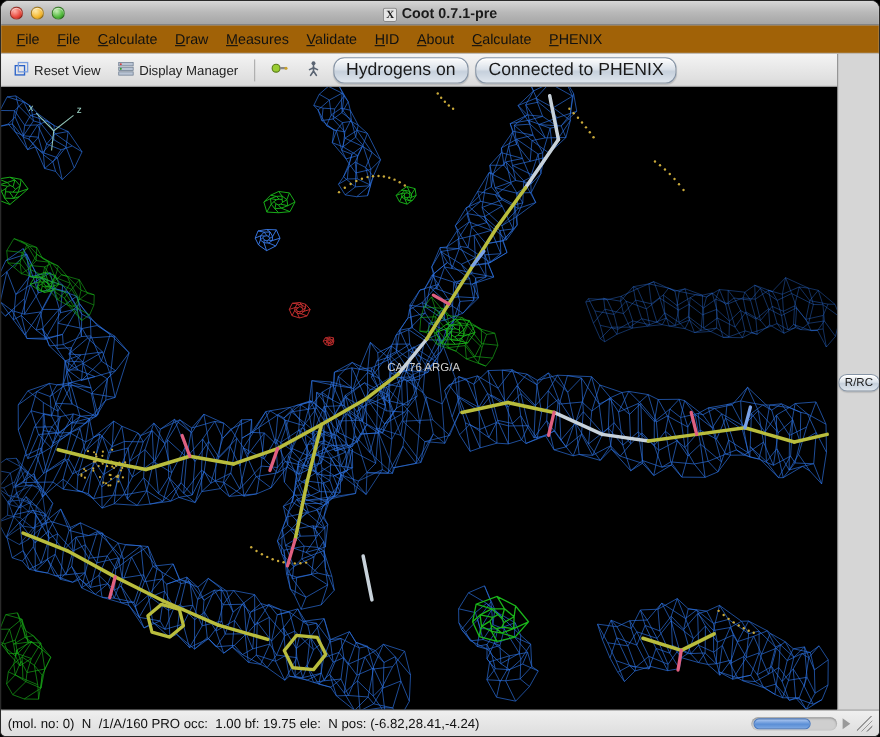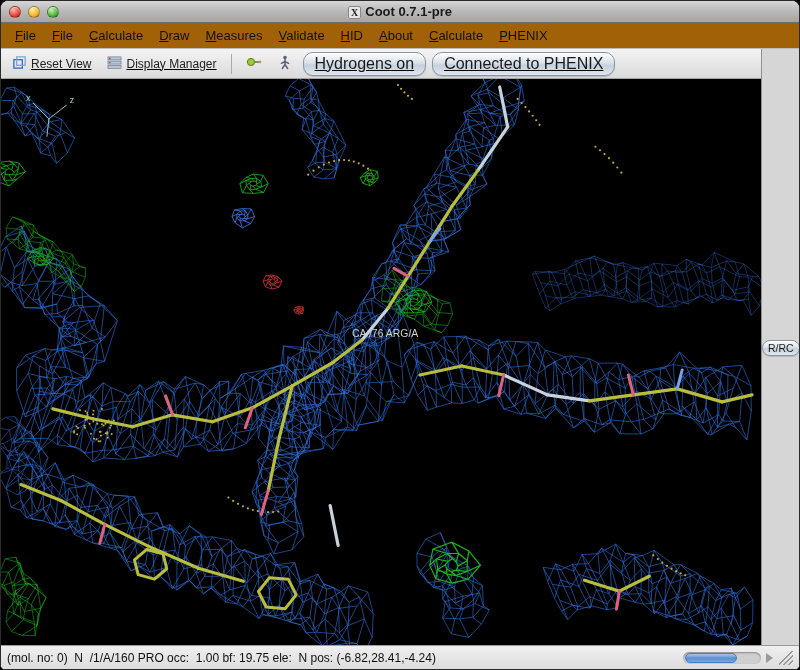--- a/index.html
+++ b/index.html
@@ -18,21 +18,21 @@
 
   
   .menubar { height:26px; background:#a16207; border-bottom:1px solid #bdbdbd; display:flex; align-items:center; padding-left:6px; flex:0 0 26px; }
   .menu-item { display:inline-block; font-size:13px; color:#111; padding:3px 8px; cursor:default; }
   .menu-item::first-letter { text-decoration:underline; }
 
   .body-row { flex:1; display:flex; min-height:0; }
   .left-col { flex:1; display:flex; flex-direction:column; min-width:0; }
 
   
-  .toolbar { height:30px; background:linear-gradient(#f4f4f4,#dadada); border-bottom:1px solid #a3a3a3; display:flex; align-items:center; gap:6px; padding:0 6px; flex:0 0 30px;text-decoration:underline; }
+  .toolbar { height:30px; background:linear-gradient(#f4f4f4,#dadada); border-bottom:1px solid #a3a3a3; display:flex; align-items:center; gap:6px; padding:0 6px; flex:0 0 30px; }
   .tbtn { display:flex; align-items:center; gap:4px; font-size:12px; color:#222; padding:2px 5px; border-radius:3px; }
   .tsep { width:1px; height:20px; background:#aaa; margin:0 3px; }
   .pill { font-size:16px; color:#1a1a1a; padding:2px 11px; border-radius:10px; border:1px solid #8795a6; background:linear-gradient(#fdfdfd,#dbe2ea 45%,#c6d0dc 55%,#dfe6ee); box-shadow:inset 0 1px 0 #fff, 0 1px 1px rgba(0,0,0,.15); white-space:nowrap; }
 
   
   .right-col { flex:0 0 38px; background:#d6d6d6; border-left:1px solid #8f8f8f; display:flex; flex-direction:row; align-items:center; padding-top:2px; overflow:hidden; }
   .pill.small { font-size:10.5px; padding:1px 5px; margin:1px 0; border-radius:8px; }
   .icon-stack { display:flex; flex-direction:column; align-items:center; margin-top:3px; }
   .ricon { width:26px; height:22px; display:flex; align-items:center; justify-content:center; border-radius:3px; cursor:pointer; margin:1px 0; }
   .ricon.gap { margin-top:7px; }

